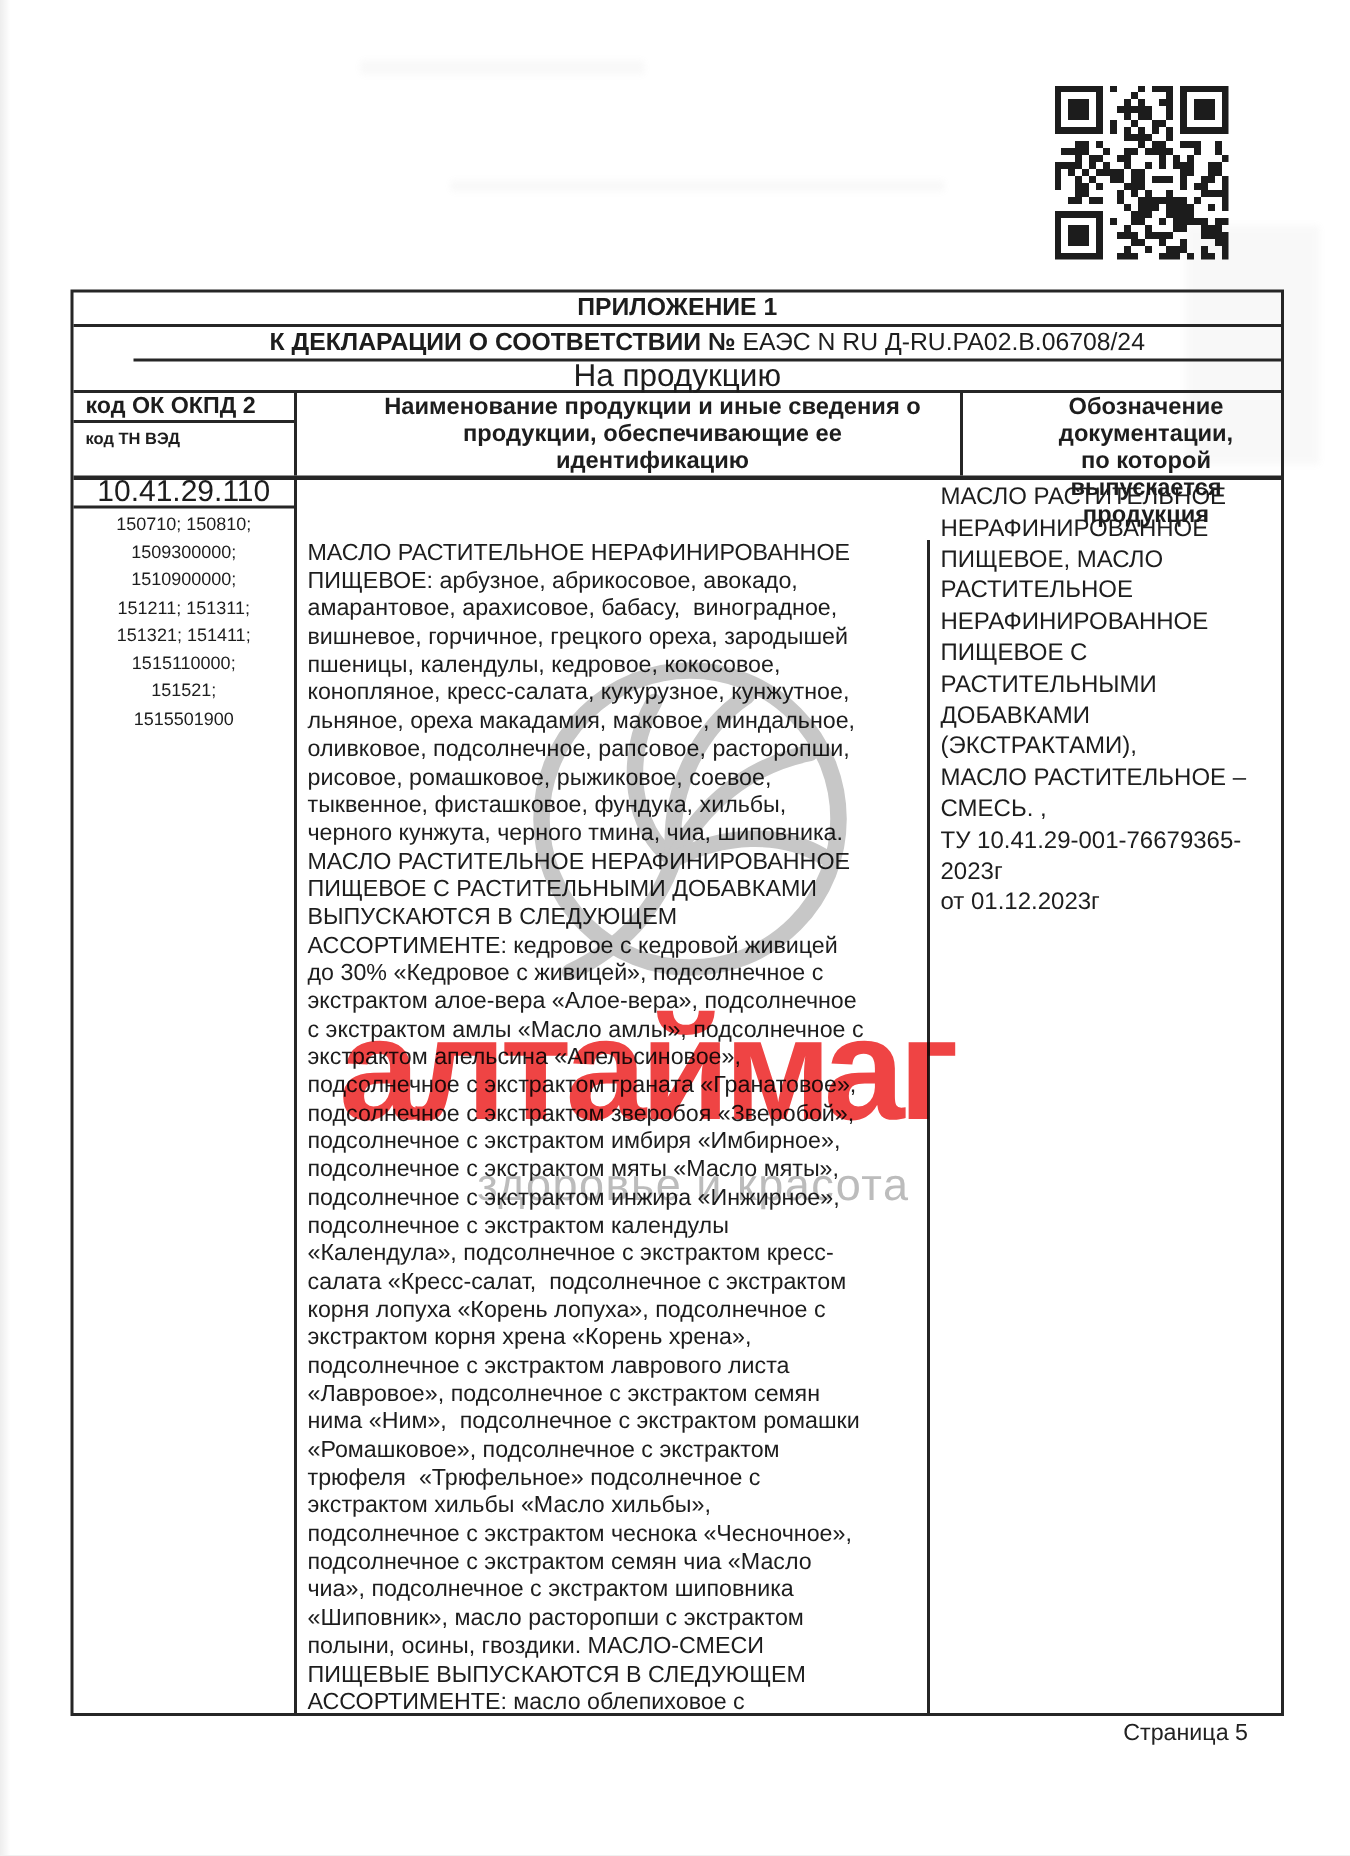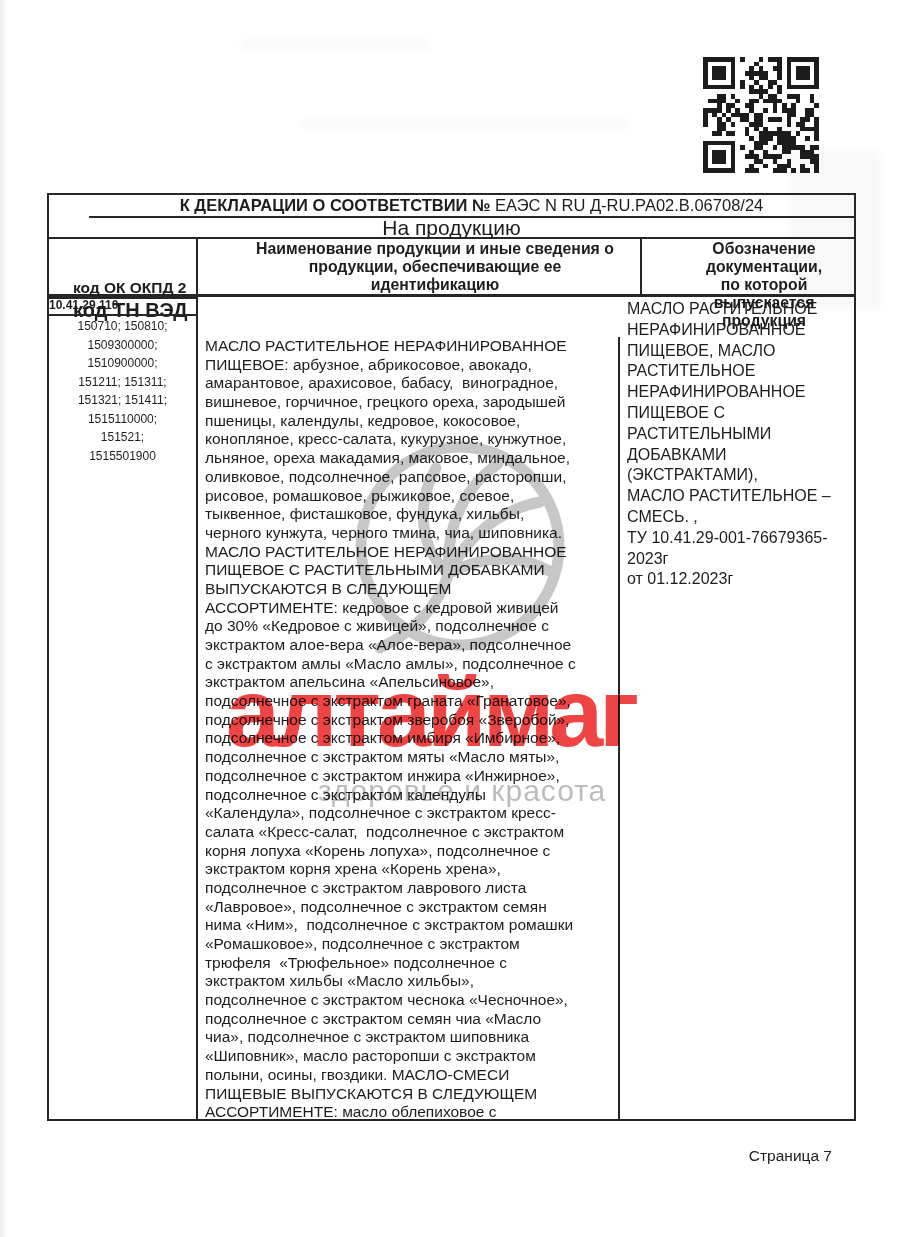--- a/index.html
+++ b/index.html
@@ -22,28 +22,28 @@
     font-weight:bold;font-size:16.5px;line-height:21px;}
   .tr-sub{height:21px;border-bottom:2px solid #262626;text-align:center;
     font-size:16.5px;line-height:21px;white-space:nowrap;margin-left:40px;}
   .tr-sub .b{font-weight:bold;}
   .tr-na{height:19px;border-bottom:2px solid #262626;text-align:center;
     font-size:21px;line-height:19px;}
   .tr-hdr{display:flex;border-bottom:3px solid #262626;height:55px;}
   .c1{width:147px;border-right:2px solid #262626;flex:none;}
   .c2{width:410px;border-right:2px solid #262626;flex:none;}
   .c3{flex:1;}
-  .hdr-okpd{height:17px;border-bottom:2px solid #262626;padding:1px 0 0 24px;
-    font-weight:bold;font-size:15.5px;line-height:16px;white-space:nowrap;margin-top:40px;}
-  .hdr-tnved{padding:3px 0 0 24px;font-weight:bold;font-size:20px;line-height:16px;}
+  .hdr-okpd{height:17px;border-bottom:2px solid #262626;padding:1px 0 0 8px;
+    font-weight:bold;font-size:15.5px;line-height:16px;white-space:nowrap;}
+  .hdr-tnved{padding:3px 0 0 8px;font-weight:bold;font-size:11px;line-height:16px;}
   .hdr-c{font-weight:bold;font-size:15.8px;line-height:18px;text-align:center;
     white-space:pre-line;padding-top:1px;padding-left:32px;}
   .tr-body{display:flex;height:822px;}
-  .okpd{height:17px;border-bottom:2px solid #262626;text-align:left;
-    font-size:12px;line-height:17px;font-weight:bold;}
+  .okpd{height:17px;border-bottom:2px solid #262626;text-align:center;
+    font-size:20px;line-height:17px;}
   .tnved{text-align:center;font-size:12px;line-height:18.5px;white-space:pre-line;padding-top:1px;}
   .prod{padding:0 3px 0 7px;font-size:15.5px;line-height:18.68px;white-space:pre;overflow:hidden;margin-top:40px;}
   .docs{padding:2px 3px 0 7px;font-size:16px;line-height:20.8px;white-space:pre-line;overflow:hidden;}
 
   
   .wm{position:absolute;left:0;top:0;width:100%;height:100%;pointer-events:none;
     mix-blend-mode:multiply;}
   .wm-brand{position:absolute;left:226px;top:664px;font-size:97px;font-weight:bold;
     letter-spacing:-4px;line-height:1;color:#ef4444;}
   .wm-tagline{position:absolute;left:318px;top:774px;font-size:30px;
@@ -372,20 +372,21 @@
           <rect x="16" y="24" width="1" height="1"></rect>
           <rect x="17" y="24" width="1" height="1"></rect>
           <rect x="19" y="24" width="1" height="1"></rect>
           <rect x="21" y="24" width="1" height="1"></rect>
           <rect x="22" y="24" width="1" height="1"></rect>
           <rect x="24" y="24" width="1" height="1"></rect>
         </g>
       </svg></div>
 
   <div class="tbl">
+    <div class="tr-title">ПРИЛОЖЕНИЕ 1</div>
     <div class="tr-sub">
       <span class="b">К ДЕКЛАРАЦИИ О СООТВЕТСТВИИ №</span>
       <span>ЕАЭС N RU Д-RU.РА02.В.06708/24</span>
     </div>
     <div class="tr-na">На продукцию</div>
 
     <div class="tr-hdr">
       <div class="c1">
         <div class="hdr-okpd">код ОК ОКПД 2</div>
         <div class="hdr-tnved">код ТН ВЭД</div>
@@ -477,14 +478,14 @@
         <path d="M 103,137 C 76,118 68,70 90,32"></path>
         <path d="M 103,137 C 99,92 119,50 152,28"></path>
         <path d="M 103,137 C 121,100 154,74 194,66"></path>
         <path d="M 103,137 C 136,120 174,118 203,135"></path>
       </g>
     </svg>
     <div class="wm-brand">алтаймаг</div>
     <div class="wm-tagline">здоровье и красота</div>
   </div>
 
-  <div class="footer">Страница 7</div>
+  <div class="footer">Страница 5</div>
 </div>
 
 </body></html>

